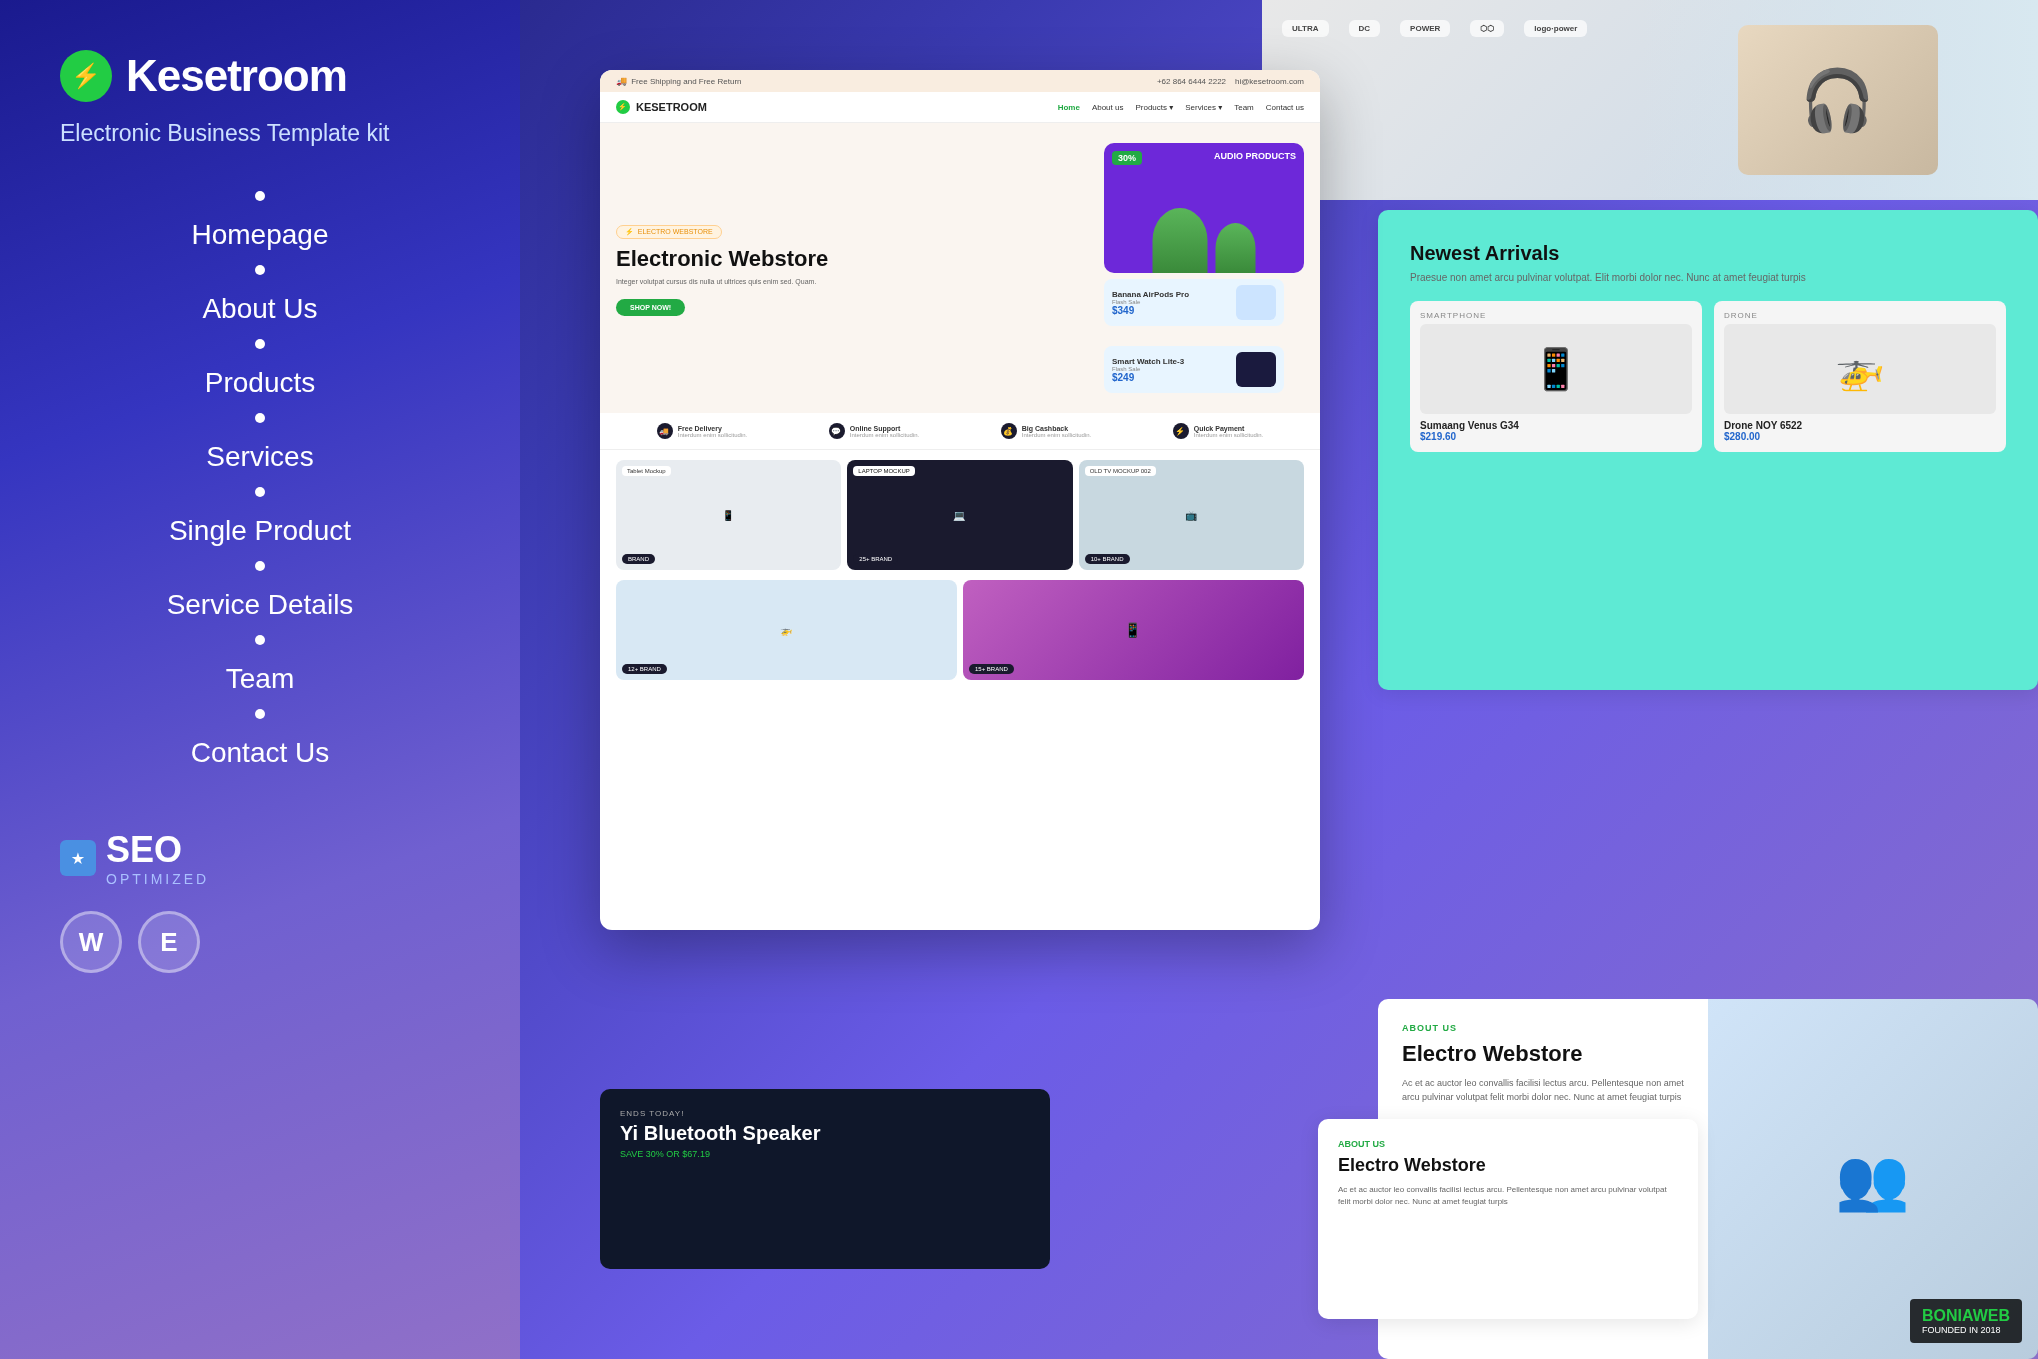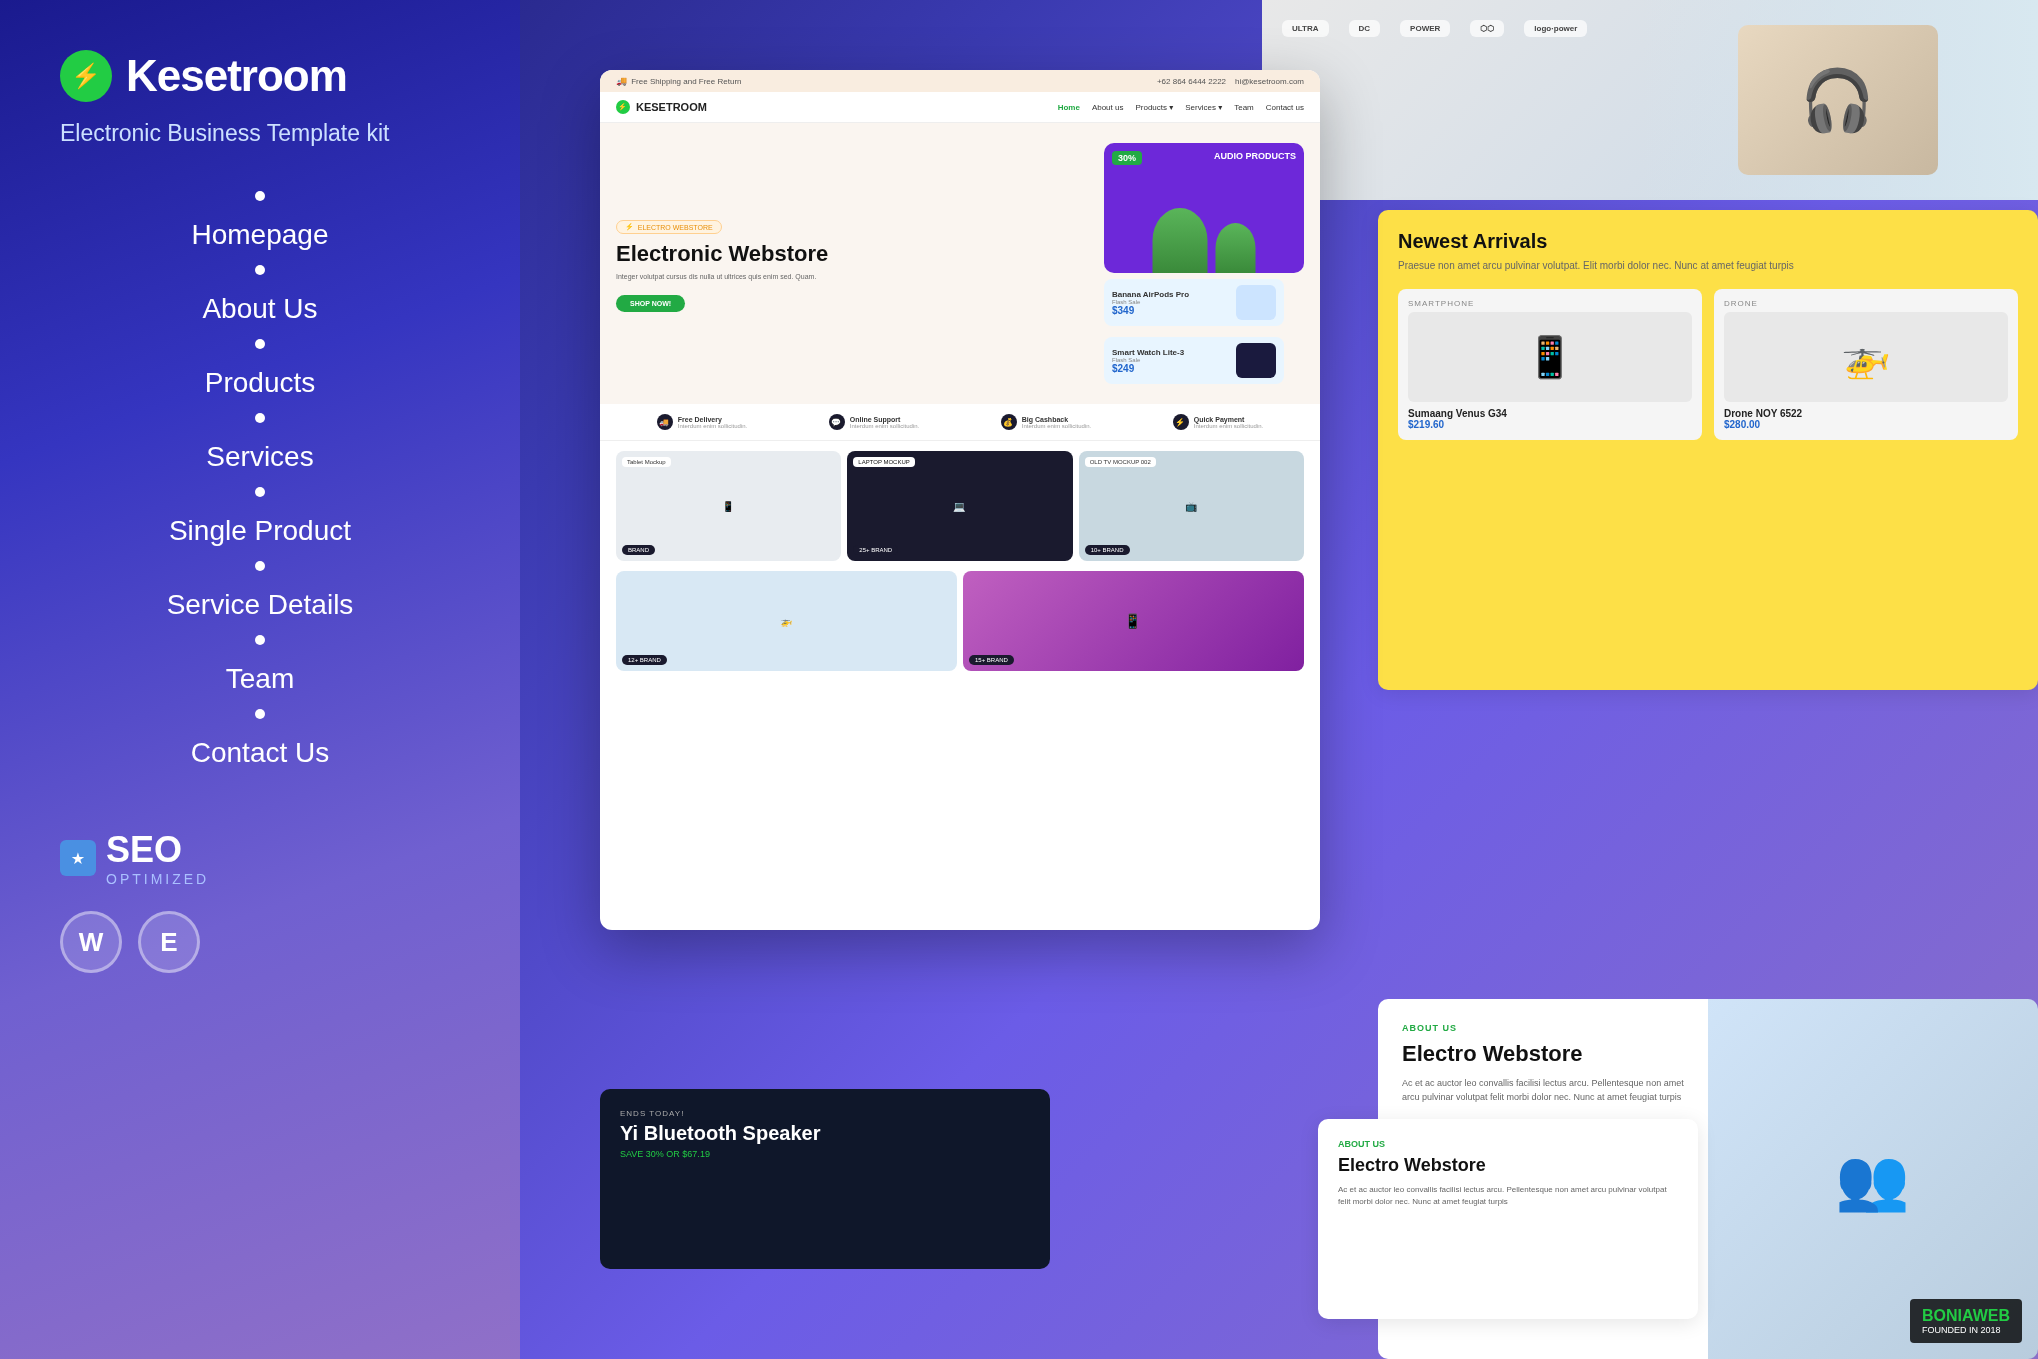--- a/index.html
+++ b/index.html
@@ -235,21 +235,21 @@
       background: linear-gradient(to top, #3a8a3a, #5ab55a);
       border-radius: 50% 50% 0 0;
     }
     .speaker-circle-sm {
       width: 40px; height: 50px;
       background: linear-gradient(to top, #3a8a3a, #5ab55a);
       border-radius: 50% 50% 0 0;
       margin-top: 15px;
     }
     .hero-side-cards {
-      display: flex; flex-direction: column; gap: 11px;
+      display: flex; flex-direction: column; gap: 20px;
     }
     .side-card {
       background: #e8f5ff; border-radius: 8px;
       padding: 6px 8px; display: flex;
       justify-content: space-between; align-items: center;
       width: 180px;
     }
     .side-card-info { font-size: 7px; color: #333; }
     .side-card-title { font-weight: 700; font-size: 8px; }
     .side-card-badge { font-size: 6px; color: #888; }
@@ -369,23 +369,23 @@
       font-size: 8px; color: #444; font-weight: 600;
     }
 
     
     .arrivals-panel {
       position: absolute;
       right: 0;
       top: 210px;
       width: 660px;
       height: 480px;
-      background: #fde047;
+      background: #5eead4;
       border-radius: 10px;
-      padding: 20px;
+      padding: 32px;
       box-shadow: 0 4px 20px rgba(0,0,0,0.1);
     }
     .arrivals-title {
       font-size: 20px; font-weight: 700; color: #111;
       margin-bottom: 6px;
     }
     .arrivals-subtitle {
       font-size: 10px; color: #666; margin-bottom: 16px; line-height: 1.4;
     }
     .arrivals-grid {

